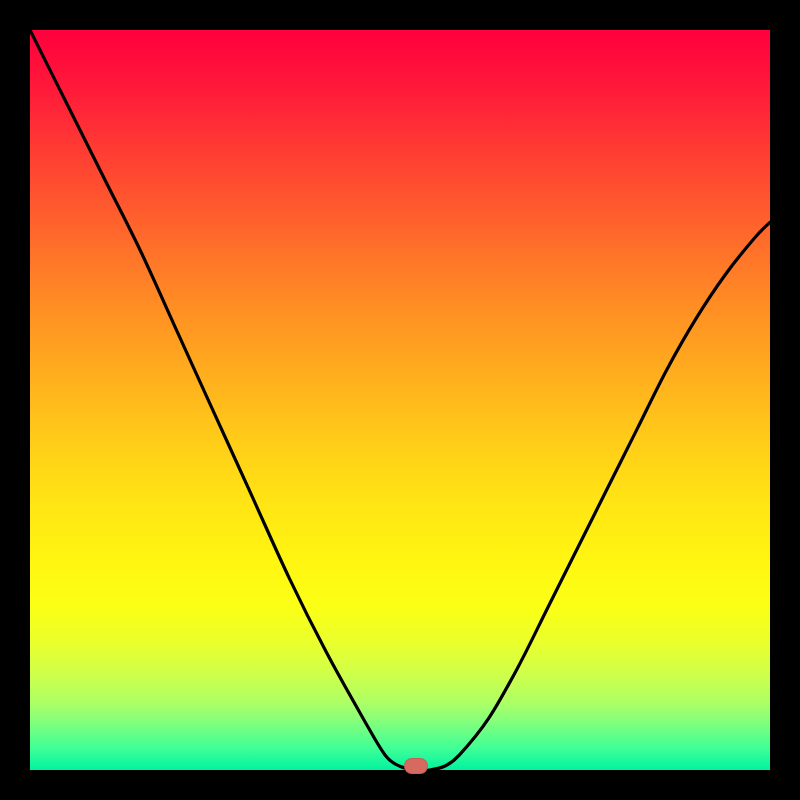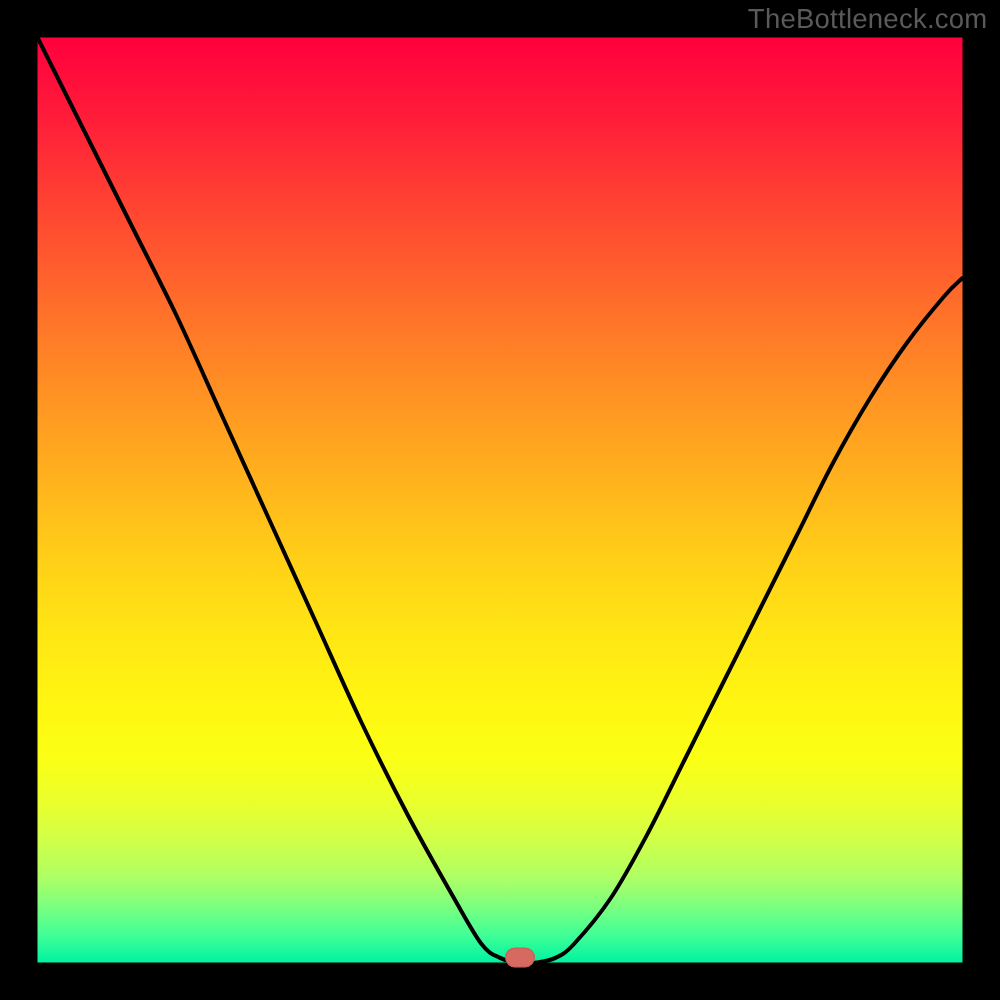--- a/index.html
+++ b/index.html
@@ -67,20 +67,19 @@
     height: 16px;
     border-radius: 8px;
     background: #d66a60;
     box-shadow: 0 0 0 1px rgba(120,40,30,0.15) inset;
   }
 </style>
 </head>
 <body>
 
 <div class="stage">
-  <div class="watermark">TheBottleneck.com</div>
   <div class="plot">
     <svg viewBox="0 0 740 740" preserveAspectRatio="none">
       <path id="curve-path" class="curve" d="M 0.00 0.00 C 6.17 12.33, 24.67 49.33, 37.00 74.00 C 49.33 98.67, 61.67 123.33, 74.00 148.00 C 86.33 172.67, 98.67 196.10, 111.00 222.00 C 123.33 247.90, 135.67 276.27, 148.00 303.40 C 160.33 330.53, 172.67 357.67, 185.00 384.80 C 197.33 411.93, 209.67 439.07, 222.00 466.20 C 234.33 493.33, 246.67 521.70, 259.00 547.60 C 271.33 573.50, 283.67 598.17, 296.00 621.60 C 308.33 645.03, 323.13 670.93, 333.00 688.20 C 342.87 705.47, 349.03 717.18, 355.20 725.20 C 361.37 733.22, 365.07 733.83, 370.00 736.30 C 374.93 738.77, 379.87 739.38, 384.80 740.00 C 389.73 740.62, 394.67 740.62, 399.60 740.00 C 404.53 739.38, 409.47 738.77, 414.40 736.30 C 419.33 733.83, 421.80 733.22, 429.20 725.20 C 436.60 717.18, 448.93 703.00, 458.80 688.20 C 468.67 673.40, 478.53 654.90, 488.40 636.40 C 498.27 617.90, 508.13 596.93, 518.00 577.20 C 527.87 557.47, 537.73 537.73, 547.60 518.00 C 557.47 498.27, 567.33 478.53, 577.20 458.80 C 587.07 439.07, 596.93 419.33, 606.80 399.60 C 616.67 379.87, 626.53 358.90, 636.40 340.40 C 646.27 321.90, 656.13 304.63, 666.00 288.60 C 675.87 272.57, 685.73 257.77, 695.60 244.20 C 705.47 230.63, 717.80 215.83, 725.20 207.20 C 732.60 198.57, 737.53 194.87, 740.00 192.40"></path>
     </svg>
     <div id="marker" class="marker" style="left: 374.28px; top: 728px;"></div>
   </div>
 </div>
 
 </body></html>

